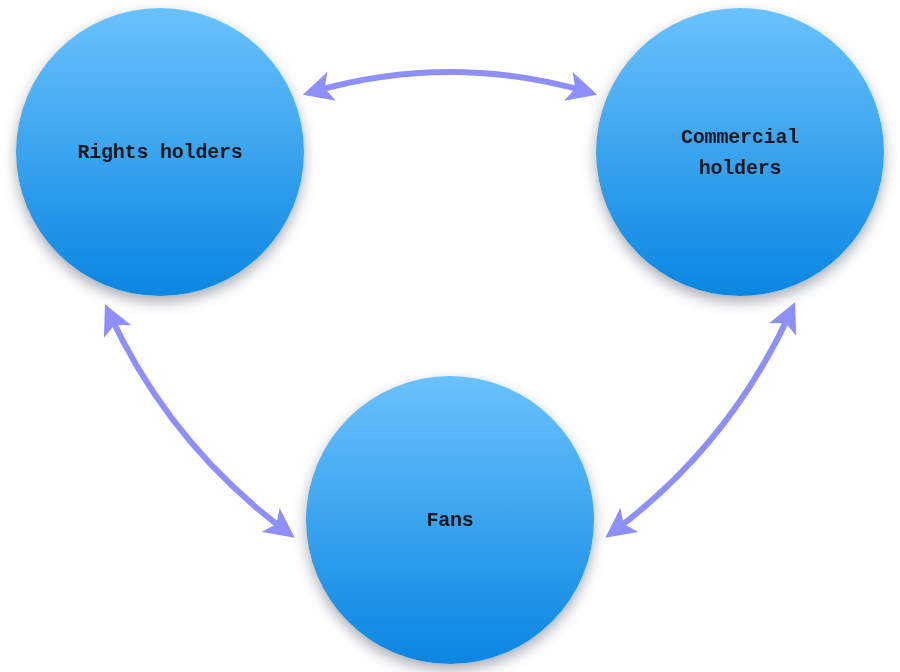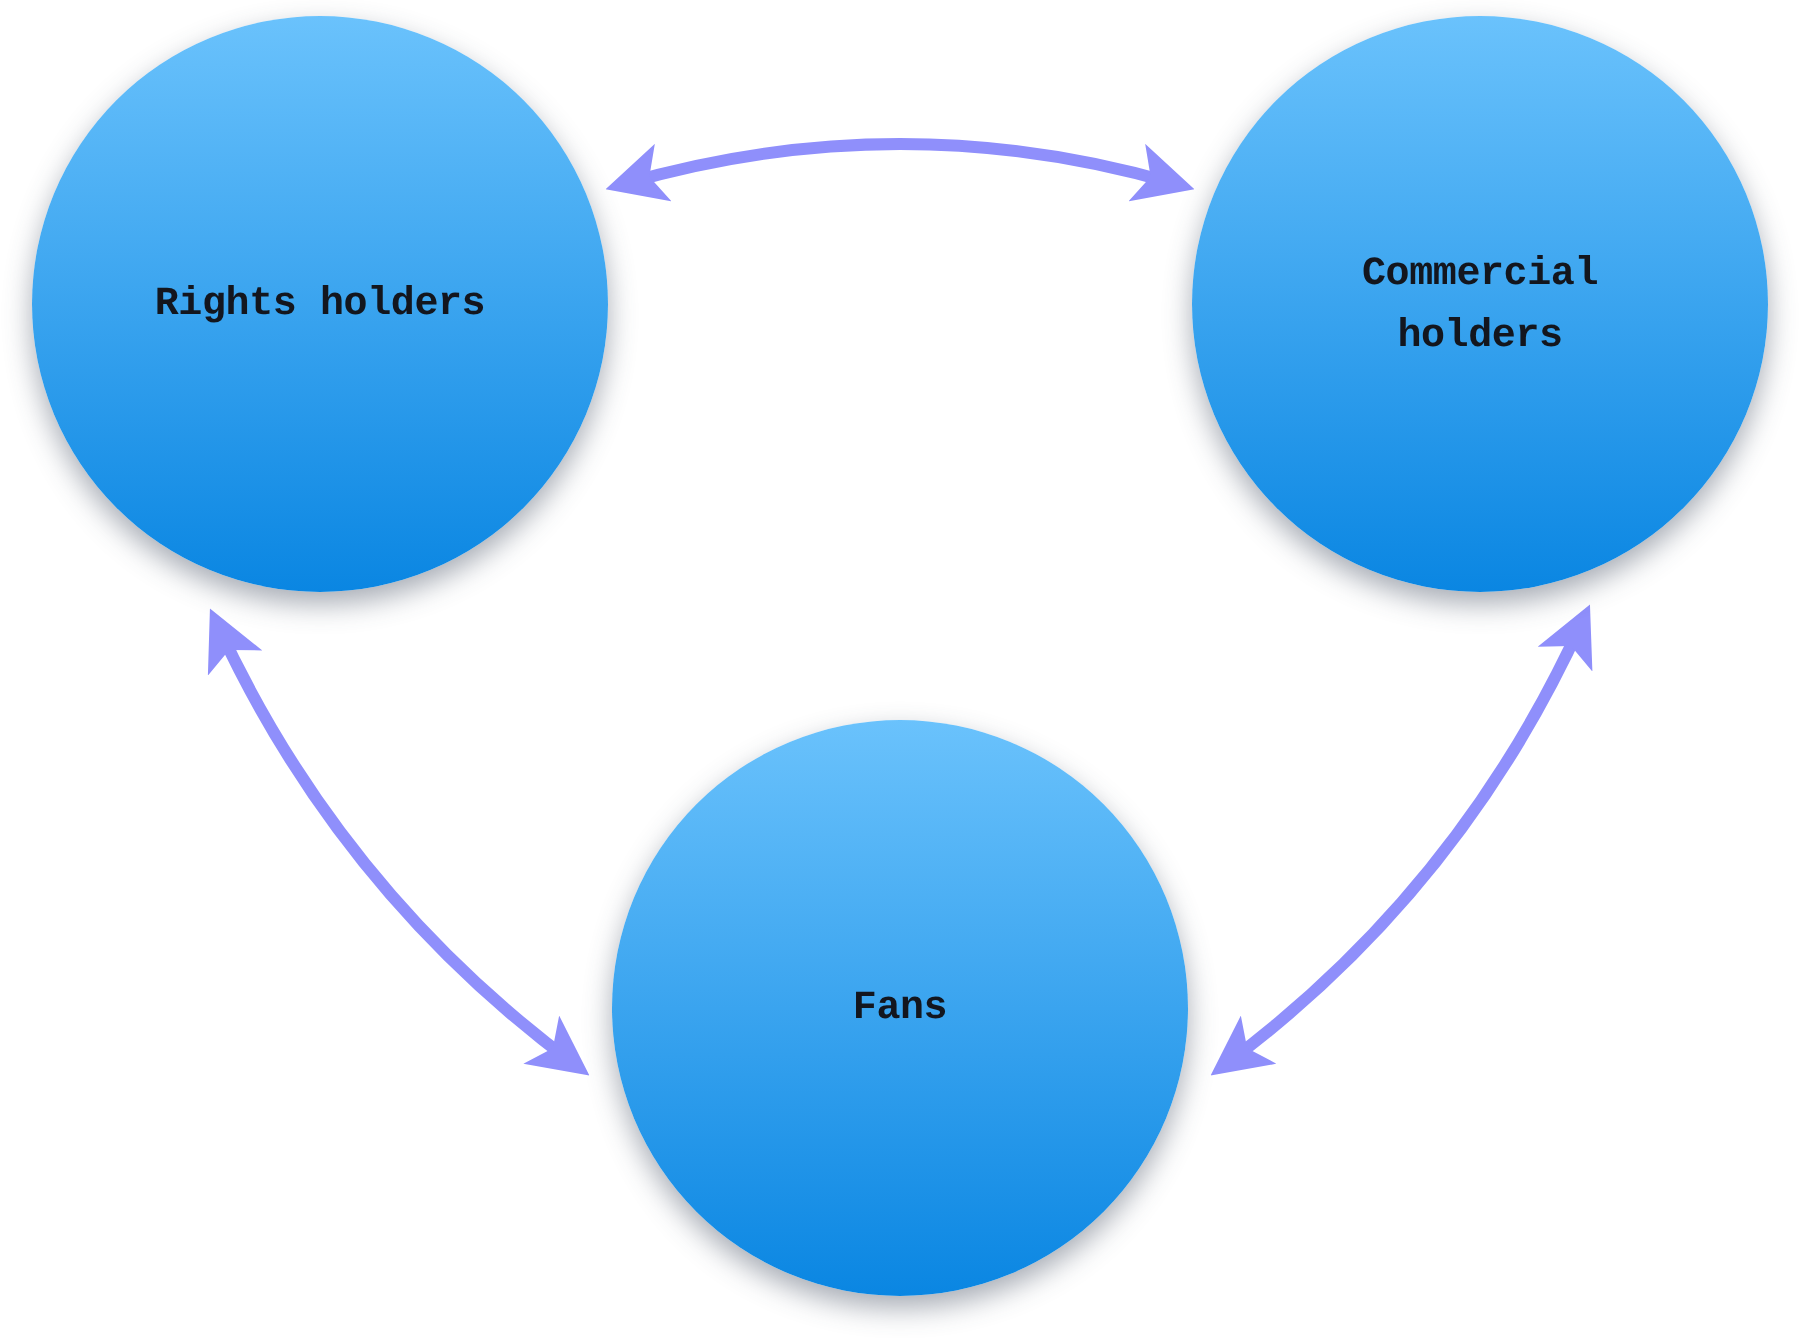--- a/index.html
+++ b/index.html
@@ -10,21 +10,21 @@
       position: absolute; width: 288px; height: 288px; border-radius: 50%;
       display: flex; align-items: center; justify-content: center; text-align: center;
       box-shadow: 0 6px 14px rgba(60, 70, 90, 0.45);
     }
     .node-label {
       font-weight: bold; font-size: 20px; line-height: 31px; letter-spacing: -0.2px;
       padding: 0 20px; margin-top: 1px; font-family: Liberation Mono, monospace;
     }
     #node-rights { left: 16px; top: 8px; }
     #node-commercial { left: 596px; top: 8px; }
-    #node-fans { left: 306px; top: 360px; }
+    #node-fans { left: 306px; top: 376px; }
   </style>
 </head>
 <body style="background: rgb(255, 255, 255);">
 
 <svg id="diagram" width="900" height="672" viewBox="0 0 900 672">
   <defs>
     <marker id="ah" markerWidth="5" markerHeight="5" refX="3.4" refY="2.5" orient="auto-start-reverse" markerUnits="strokeWidth">
       <path d="M0,0 L5,2.5 L0,5 L1.2,2.5 Z" fill="#8f8ffb"></path>
     </marker>
   </defs>

